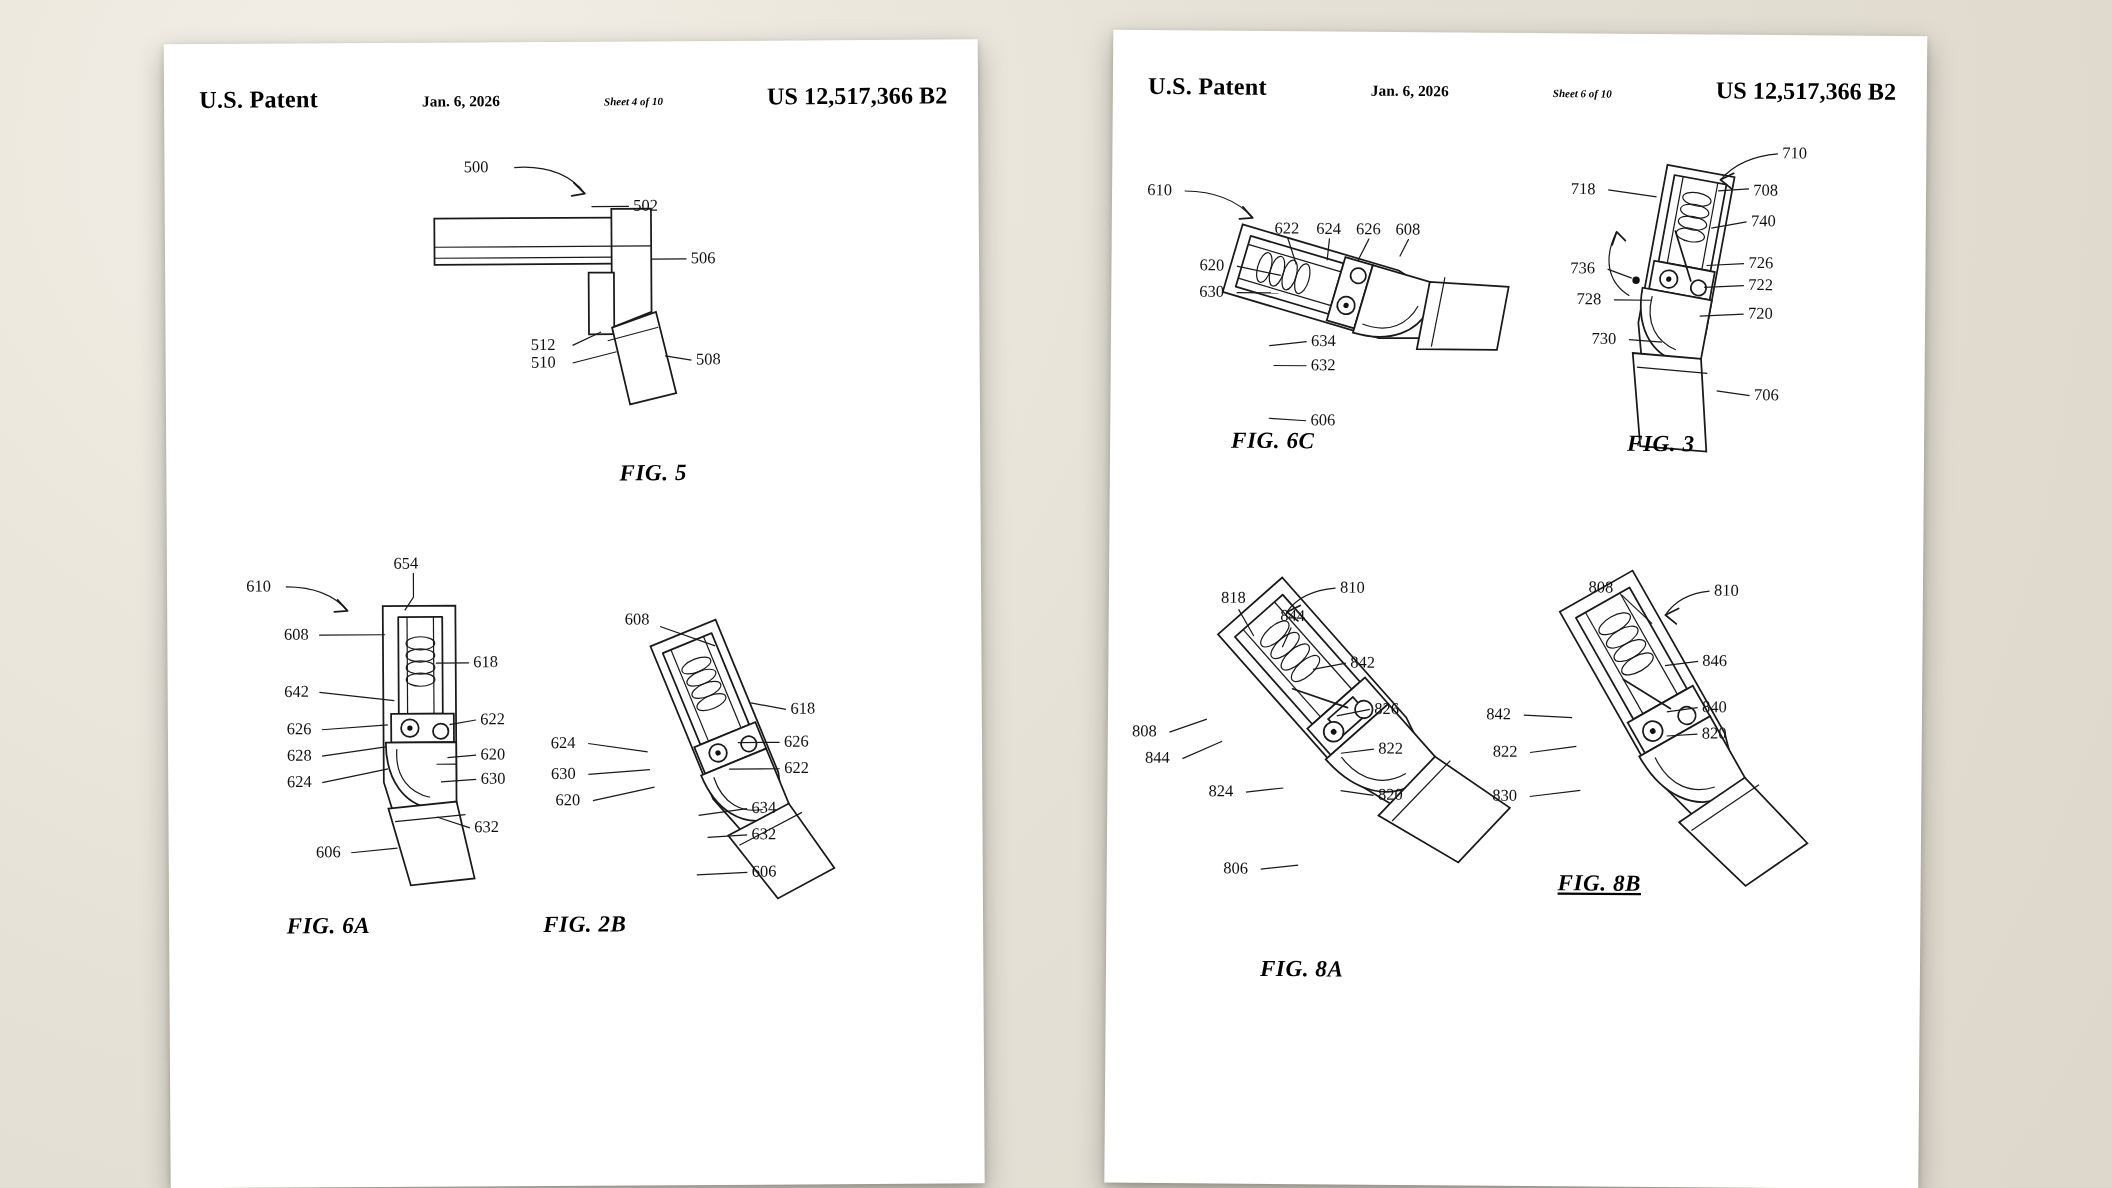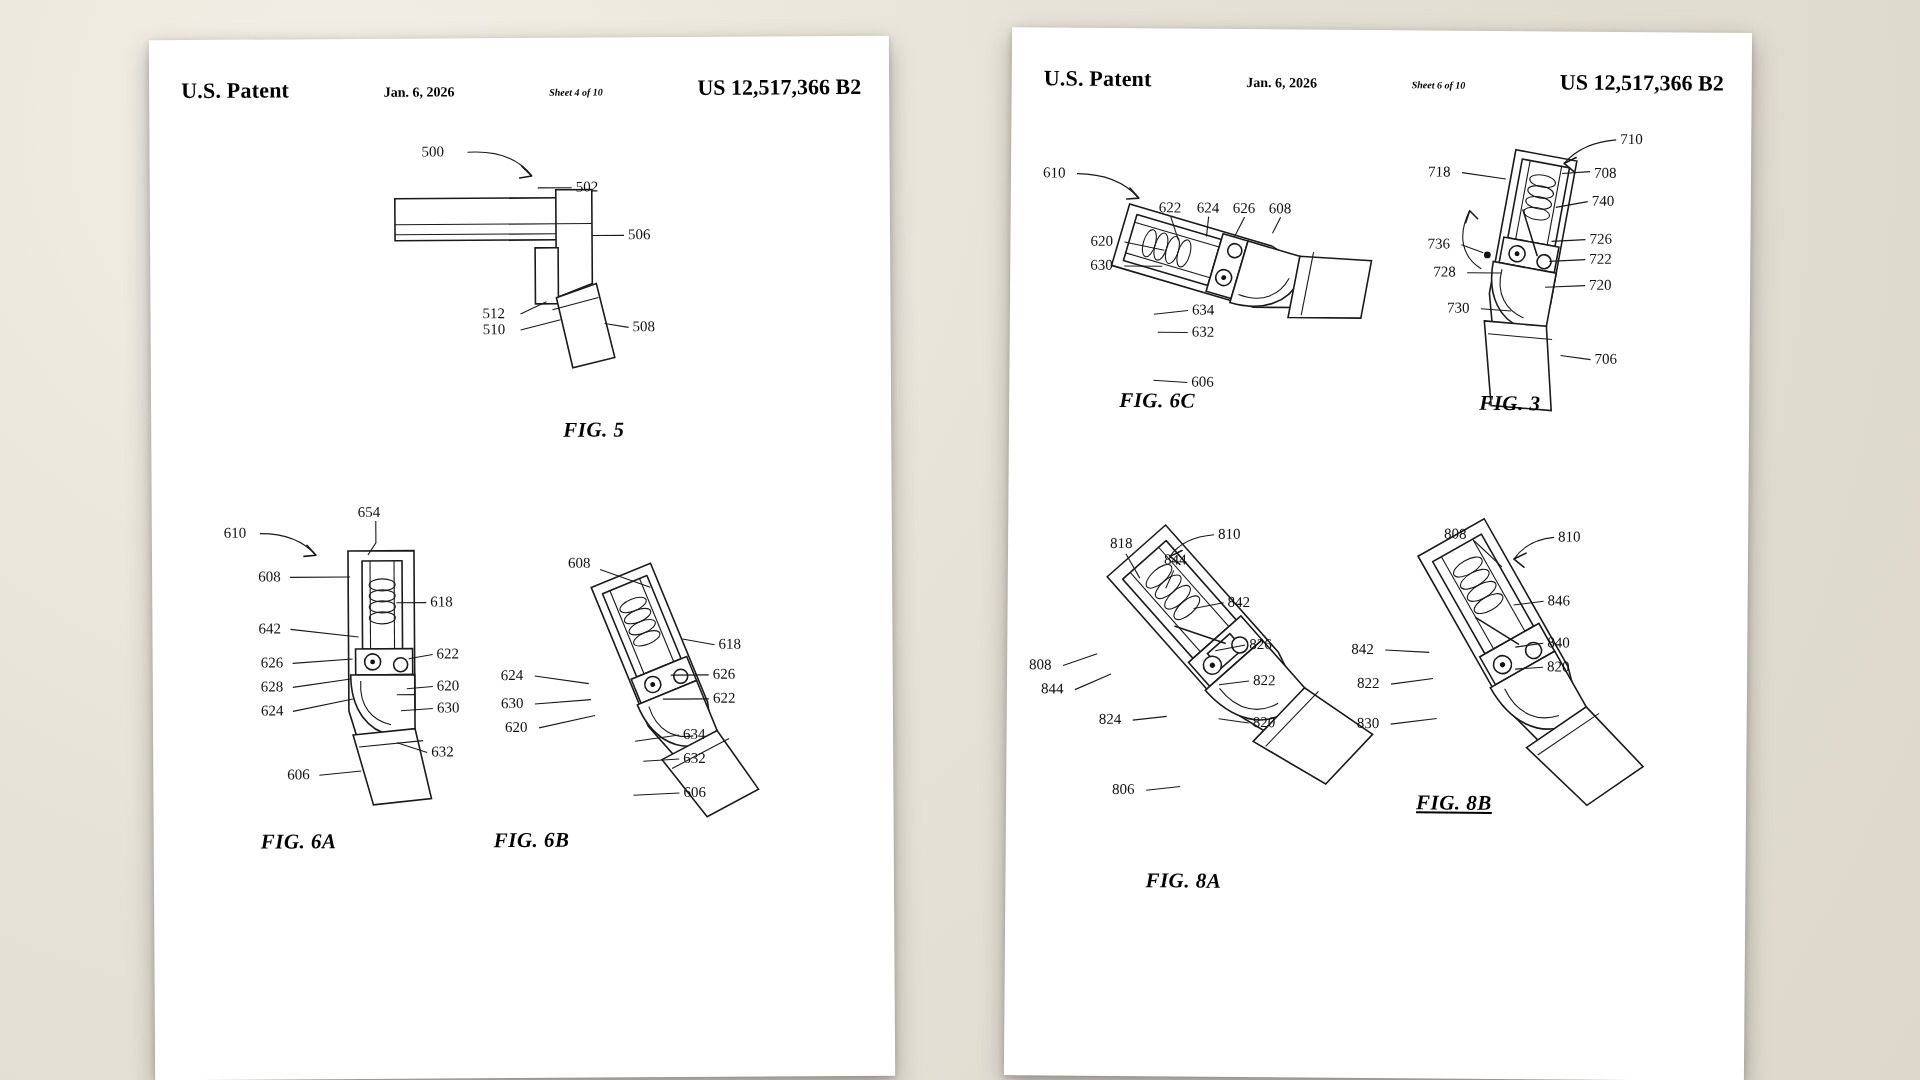--- a/index.html
+++ b/index.html
@@ -266,21 +266,21 @@
         <path class="lead" d="M152 214 L196 208"></path>
         <text class="numb" x="200" y="212">634</text>
 
         <path class="lead" d="M160 234 L196 232"></path>
         <text class="numb" x="200" y="236">632</text>
 
         <path class="lead" d="M150 268 L196 266"></path>
         <text class="numb" x="200" y="270">606</text>
       </svg>
     </div>
-    <div class="figcap" style="left:340px; top:790px;">FIG. 6B</div>
+    <div class="figcap" style="left:340px; top:790px;">FIG. 2B</div>
   </div>
 
   <div class="sheet sheet-right">
 
     <div class="header">
       <div class="hdr-title">U.S. Patent</div>
       <div class="hdr-date">Jan. 6, 2026</div>
       <div class="hdr-sheet">Sheet 6 of 10</div>
       <div class="hdr-num">US 12,517,366 B2</div>
     </div>

